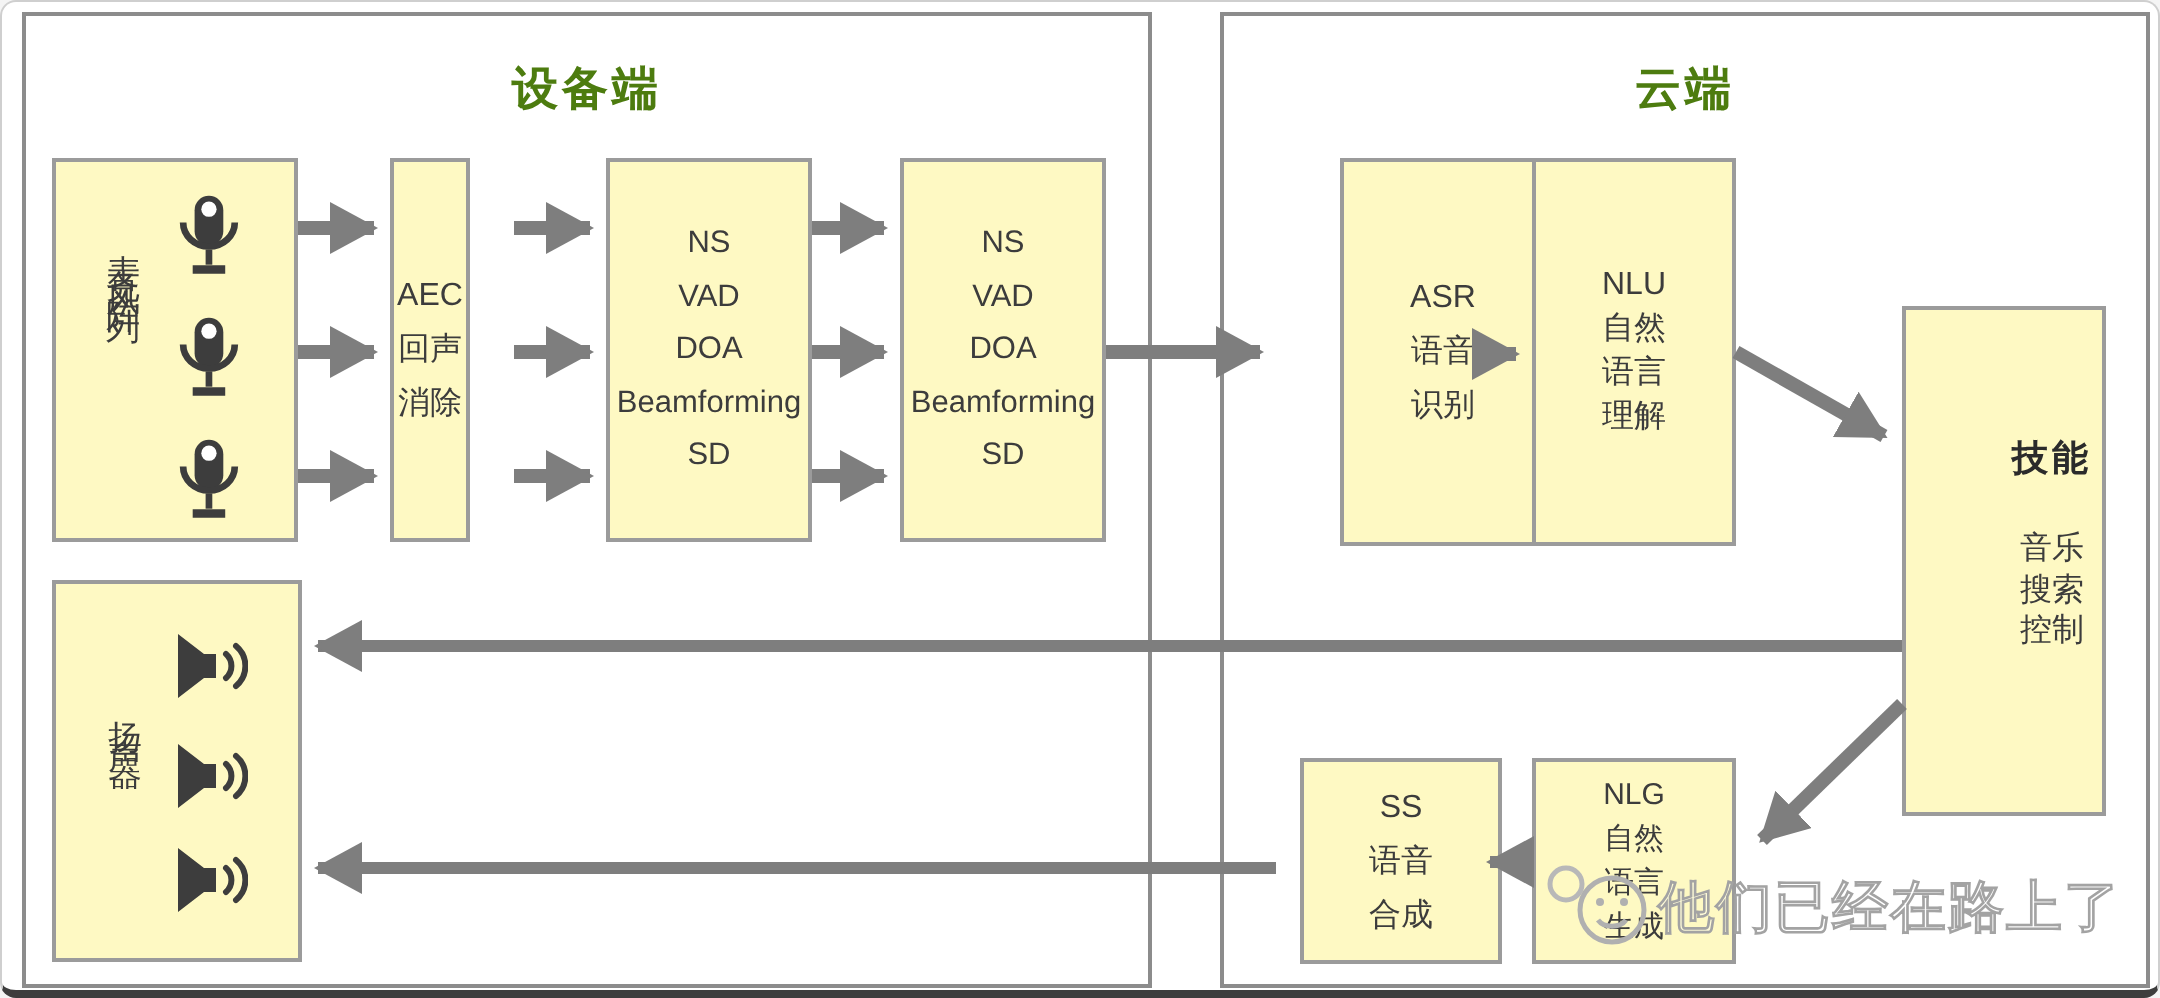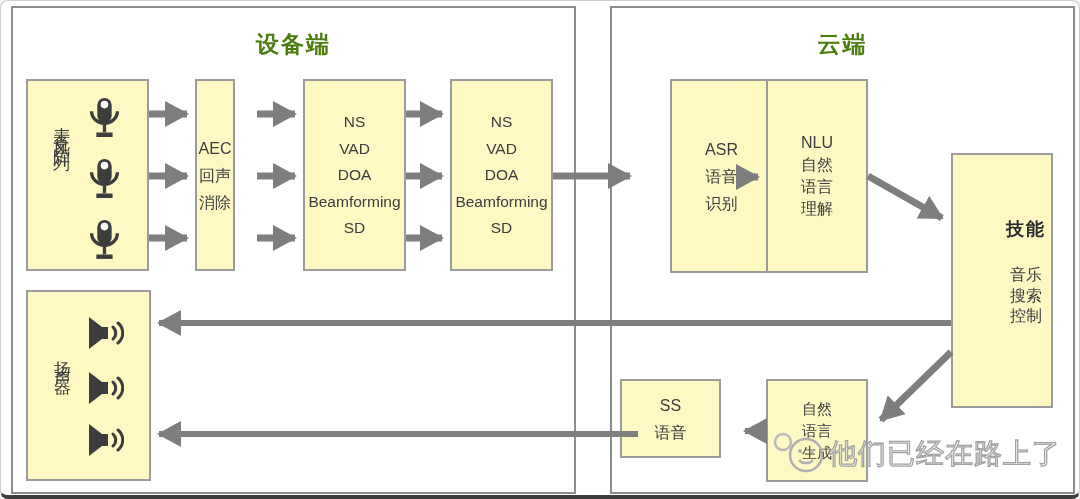--- a/index.html
+++ b/index.html
@@ -16,21 +16,21 @@
     font-size:23px;font-weight:bold;color:#4d7c0f;letter-spacing:2px;}
   .box{position:absolute;border:2px solid #9b9b9b;box-sizing:border-box;background:#fef9c3;}
   .box-mic{left:25px;top:78px;width:123px;height:192px;}
   .box-aec{left:194px;top:78px;width:40px;height:192px;}
   .box-ns1{left:302px;top:78px;width:103px;height:192px;}
   .box-ns2{left:449px;top:78px;width:103px;height:192px;}
   .box-speaker{left:25px;top:289px;width:125px;height:191px;}
   .box-asr{left:637px;top:78px;width:103px;height:194px;margin-left:32px;}
   .box-nlu{left:765px;top:78px;width:102px;height:194px;}
   .box-skill{left:950px;top:152px;width:102px;height:255px;padding-left:24px;}
-  .box-ss{left:619px;top:378px;width:101px;height:79px;}
+  .box-ss{left:649px;top:378px;width:101px;height:103px;}
   .box-nlg{left:765px;top:378px;width:102px;height:103px;}
   .lines{position:absolute;left:0;top:50%;transform:translateY(-50%);
     width:100%;text-align:center;color:#3c3c3c;font-size:16px;}
   .lines div{line-height:27px;}
   .lines.tight div{line-height:22px;}
   .lines.ns div{line-height:26.5px;font-size:15.5px;}
   .vlabel{position:absolute;writing-mode:vertical-rl;text-orientation:upright;
     color:#3c3c3c;font-size:17px;letter-spacing:7px;}
   .icon{position:absolute;}
   .skill-title{position:absolute;top:62px;width:100%;text-align:center;
@@ -151,25 +151,27 @@
       <div>音乐</div>
       <div>搜索</div>
       <div>控制</div>
     </div>
   </div>
 
   <div class="box box-ss">
     <div class="lines">
       <div>SS</div>
       <div>语音</div>
+      <div>合成</div>
     </div>
   </div>
 
   <div class="box box-nlg">
     <div class="lines tight" style="font-size:15px;">
+      <div>NLG</div>
       <div>自然</div>
       <div>语言</div>
       <div>生成</div>
     </div>
   </div>
 
   <svg class="arrow-layer" width="1080" height="499" viewBox="0 0 1080 499">
     <defs>
       <marker id="ah" markerUnits="userSpaceOnUse" markerWidth="24" markerHeight="26" refX="22" refY="13" orient="auto">
         <path d="M0,0 L24,13 L0,26 Z" fill="#7e7e7e"></path>

